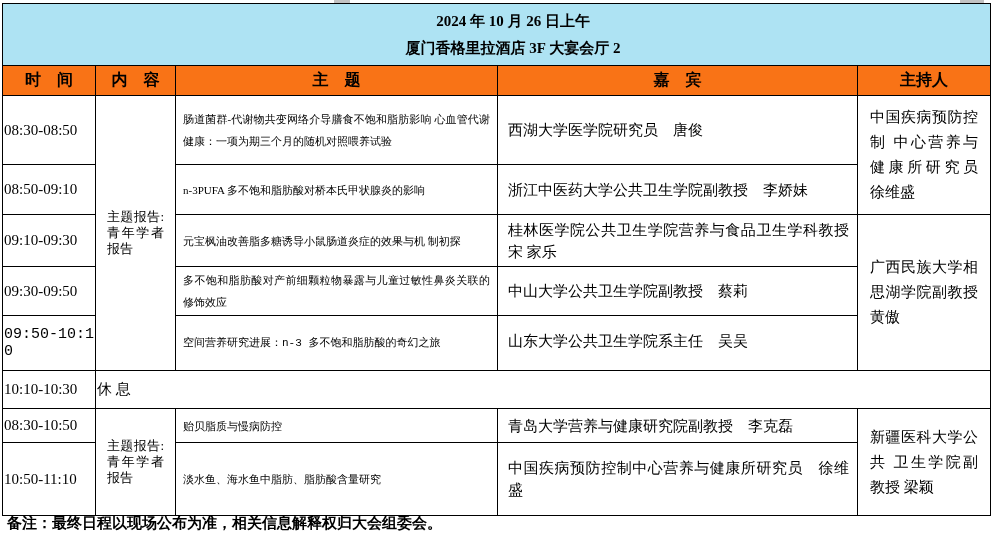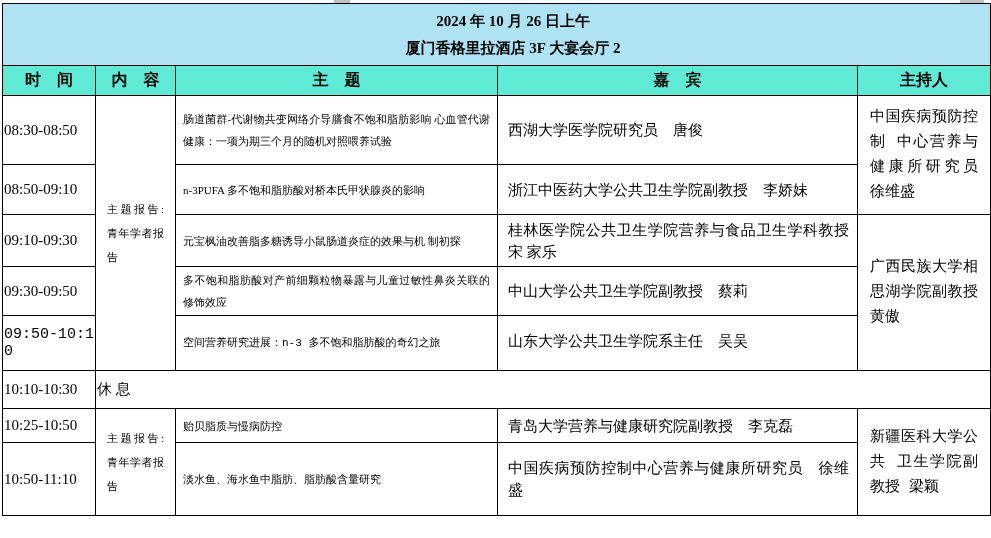--- a/index.html
+++ b/index.html
@@ -29,51 +29,50 @@
     font-weight:bold;
     font-size:15px;
     height:59px;
   }
   .title-cell div{line-height:27px;margin-left:33px;}
   tr.head th{
     height:27px;
     font-size:16px;
     font-weight:bold;
     text-align:center;
-    background:#5eead4;
+    background:#f97316;
   }
   td.time{
     text-align:left;
     font-size:15px;
     padding:0 1px;
   }
   td.content{
-    font-size:11px;
+    font-size:13px;
     padding:0 11px;
     text-align:justify;
-    line-height:24px;
+    line-height:16px;
   }
   td.topic{
     font-size:11px;
     padding:2px 7px;
     text-align:justify;
     line-height:22px;
   }
   td.guest{
     font-size:15px;
     padding:2px 8px 2px 10px;
     text-align:justify;
     line-height:22px;
   }
   td.host{
     font-size:15px;
     padding:2px 12px;
     text-align:justify;
     line-height:25px;
-    font-family:Liberation Mono, monospace;
   }
   td.break-cell{
     font-size:15px;
     text-align:left;
   }
   .footer-note{
     position:absolute;
     left:7px;top:514px;
     font-family:"Liberation Sans","DejaVu Sans",sans-serif;
     font-weight:600;
@@ -151,29 +150,30 @@
       <td class="topic">空间营养研究进展：n-3 多不饱和脂肪酸的奇幻之旅</td>
       <td class="guest">山东大学公共卫生学院系主任　吴吴</td>
     </tr>
 
     <tr style="height:38px;">
       <td class="time">10:10-10:30</td>
       <td class="break-cell" colspan="4">休 息</td>
     </tr>
 
     <tr style="height:34px;">
-      <td class="time">10:25-10:50</td>
+      <td class="time">08:30-10:50</td>
       <td class="content" rowspan="2">主题报告:青年学者报告</td>
       <td class="topic">贻贝脂质与慢病防控</td>
       <td class="guest">青岛大学营养与健康研究院副教授　李克磊</td>
       <td class="host" rowspan="2">新疆医科大学公共 卫生学院副教授 梁颖</td>
     </tr>
 
     <tr style="height:73px;margin-left:14px;">
       <td class="time">10:50-11:10</td>
       <td class="topic">淡水鱼、海水鱼中脂肪、脂肪酸含量研究</td>
       <td class="guest">中国疾病预防控制中心营养与健康所研究员　徐维盛</td>
     </tr>
   </tbody>
     </table>
 
+  <div class="footer-note">备注：最终日程以现场公布为准，相关信息解释权归大会组委会。</div>
 
 </div>
 
 </body></html>

